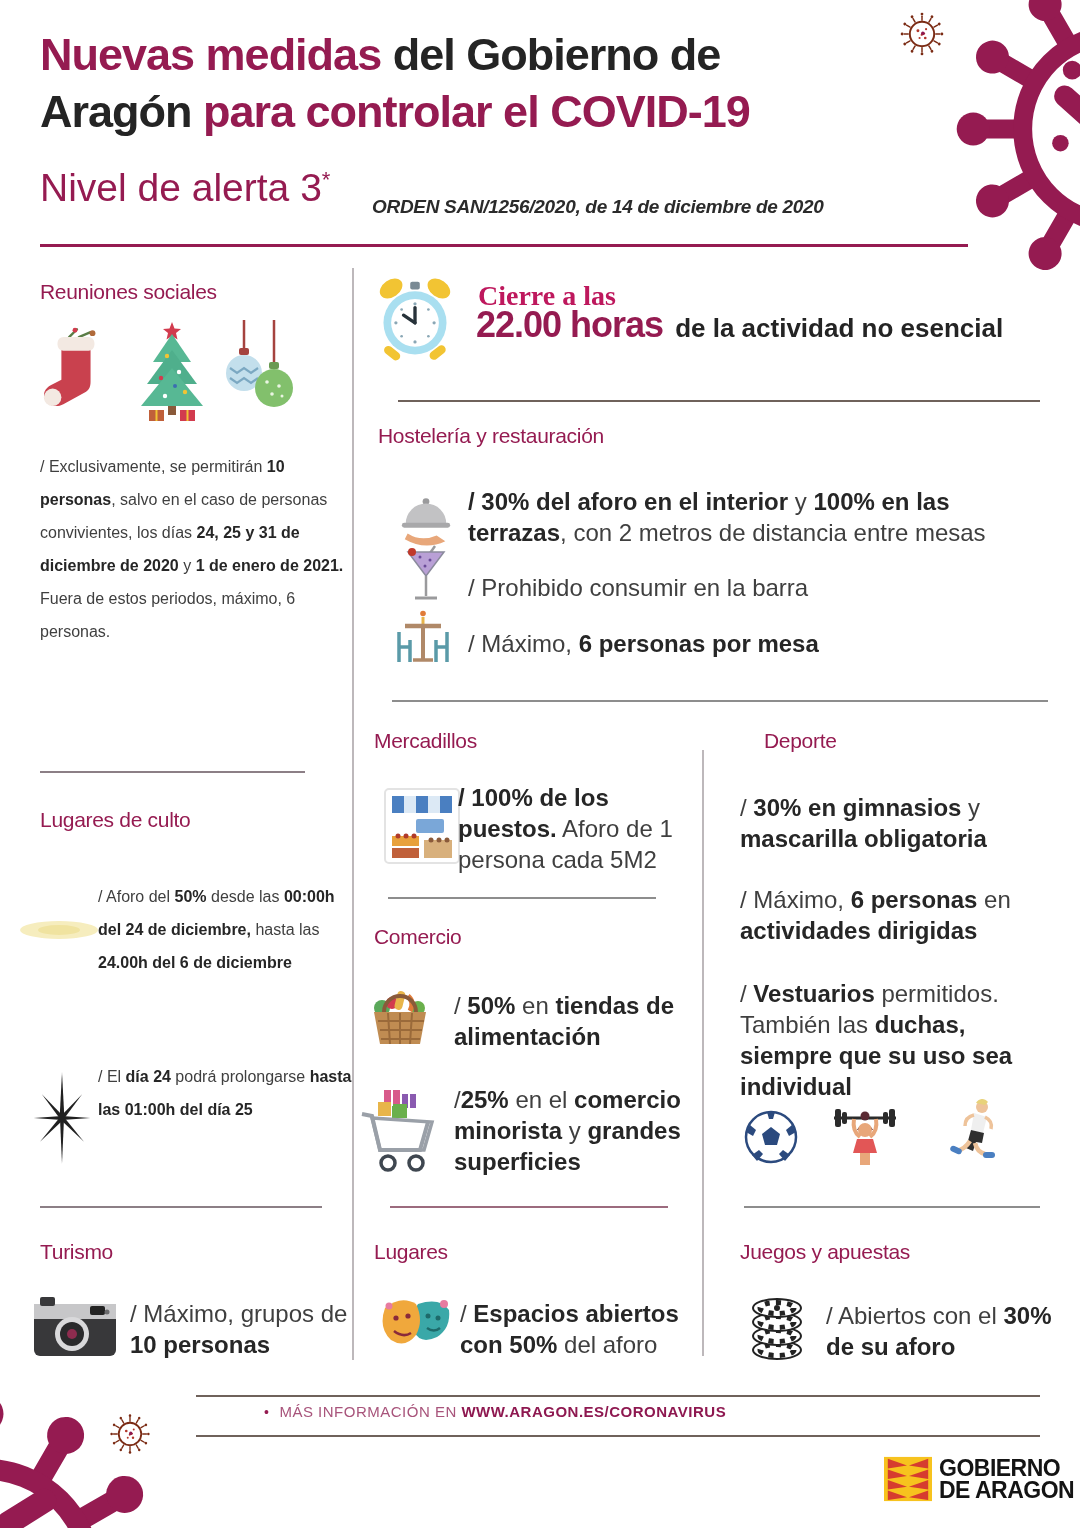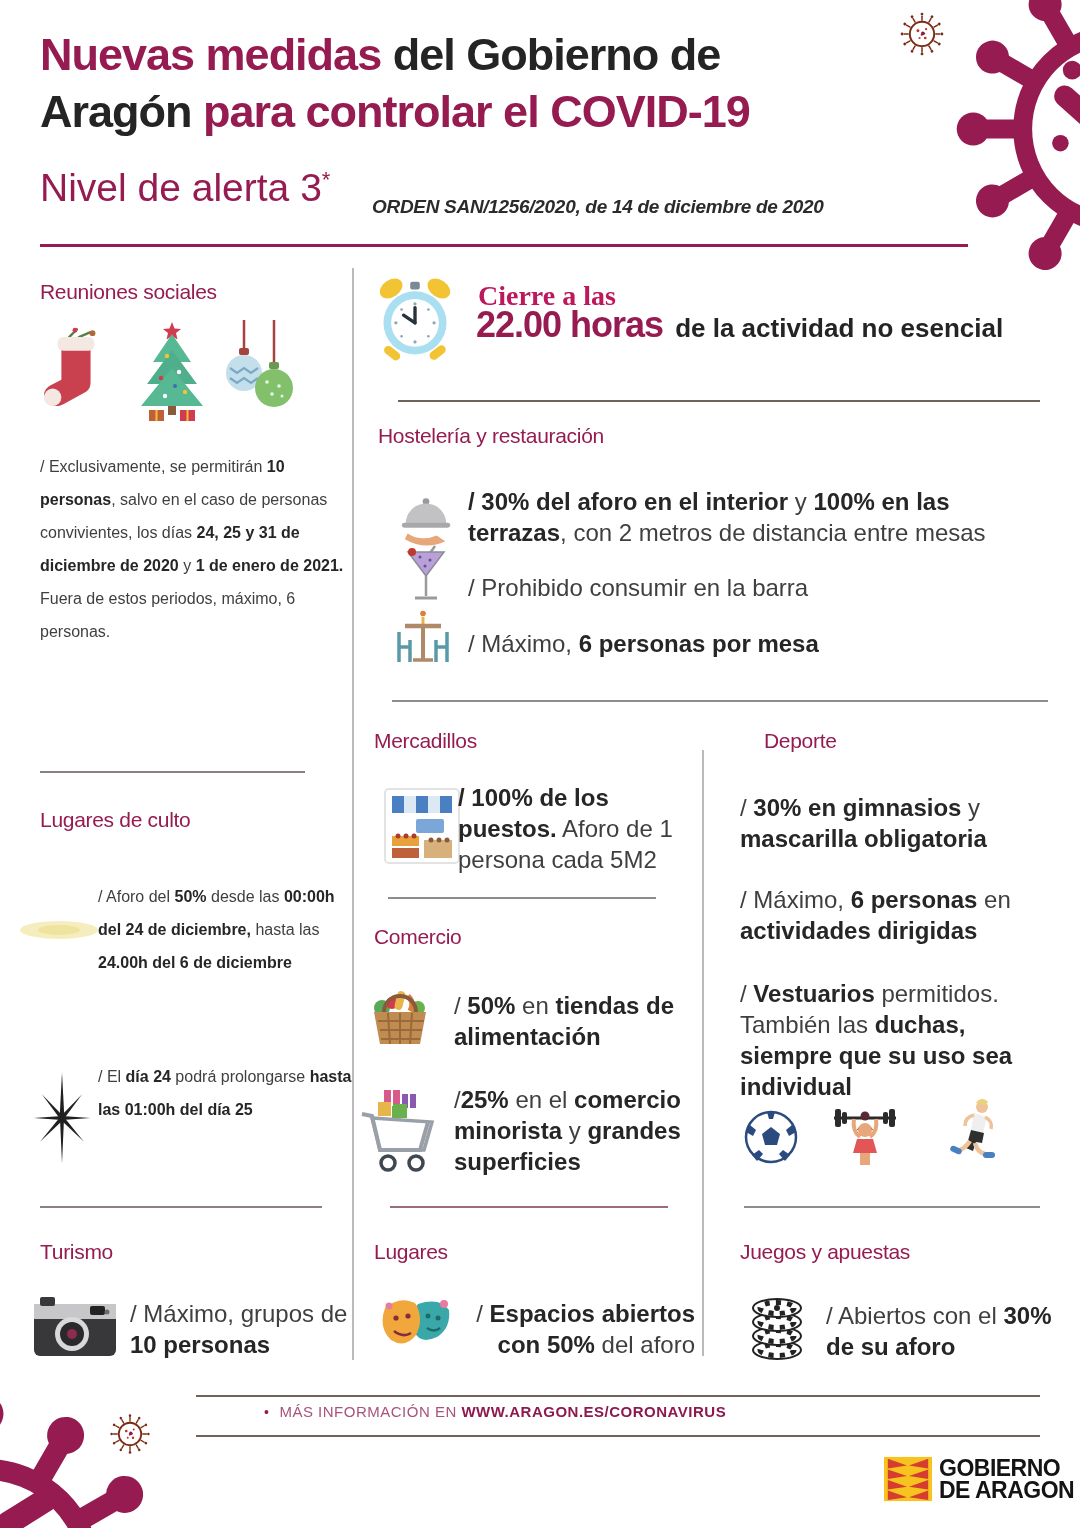--- a/index.html
+++ b/index.html
@@ -531,21 +531,21 @@
     </div>
   <div class="abs item-txt" style="left:454px;top:1084px;width:266px;"><span>/</span><span class="b">25%</span><span> en el </span><span class="b">comercio minorista</span><span> y </span><span class="b">grandes superficies</span></div>
   <div class="abs hrule-maroonish" style="left:390px;top:1206px;width:278px;"></div>
 
   <div class="abs sec-title" style="left:374px;top:1240px;">Lugares</div>
   <div class="abs" style="left:380px;top:1294px;width:72px;height:62px;">
       <svg class="icon">
         <use href="#sym-masks"></use>
       </svg>
     </div>
-  <div class="abs item-txt" style="left:460px;top:1298px;width:235px;text-align:right;"><span>/ </span><span class="b">Espacios abiertos con 50%</span><span> del aforo</span></div>
+  <div class="abs item-txt" style="left:460px;top:1298px;width:235px;"><span>/ </span><span class="b">Espacios abiertos con 50%</span><span> del aforo</span></div>
 
   <div class="abs sec-title" style="left:740px;top:729px;margin-left:24px;">Deporte</div>
   <div class="abs item-txt" style="left:740px;top:792px;width:312px;"><span>/ </span><span class="b">30% en gimnasios</span><span> y </span><span class="b">mascarilla obligatoria</span></div>
   <div class="abs item-txt" style="left:740px;top:884px;width:312px;"><span>/ Máximo, </span><span class="b">6 personas</span><span> en </span><span class="b">actividades dirigidas</span></div>
   <div class="abs item-txt" style="left:740px;top:978px;width:314px;"><span>/ </span><span class="b">Vestuarios</span><span> permitidos. También las </span><span class="b">duchas, siempre que su uso sea individual</span></div>
   <div class="abs" style="left:744px;top:1110px;width:54px;height:54px;">
       <svg class="icon">
         <use href="#sym-ball"></use>
       </svg>
     </div>

